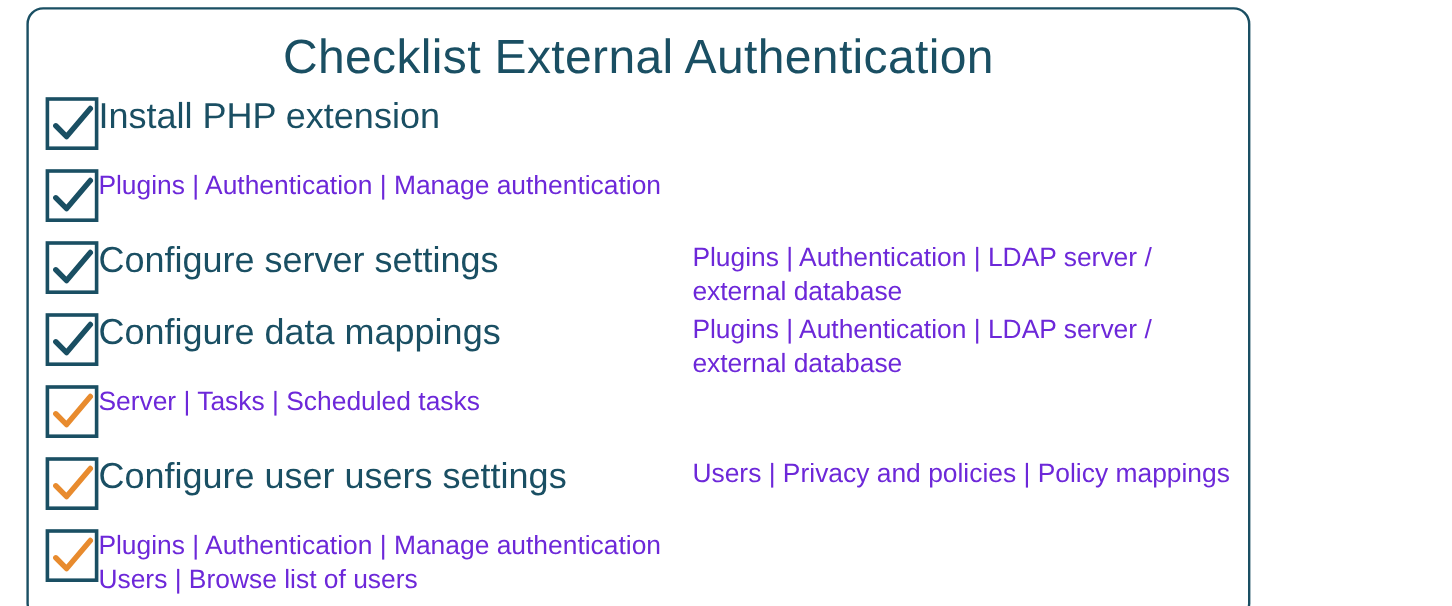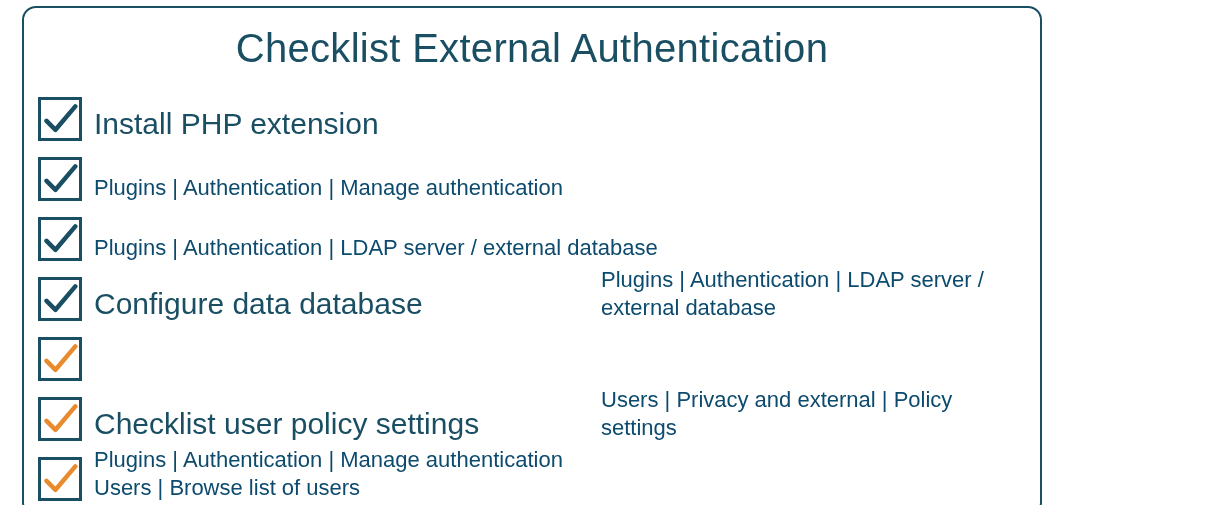--- a/index.html
+++ b/index.html
@@ -18,22 +18,21 @@
     .panel-title {
       text-align: center;
       font-size: 40px;
       font-weight: 400;
       color: #1a4f63;
       margin-bottom: 10px;
       letter-spacing: 0.3px;
     }
     .row {
       display: flex;
-      align-items: flex-end;
-      gap: 12px;
+      align-items: flex-start;
       min-height: 60px;
     }
     .checkbox {
       width: 44px;
       height: 44px;
       border: 3px solid #1a4f63;
       flex: 0 0 44px;
       display: flex;
       align-items: center;
       justify-content: center;
@@ -47,21 +46,21 @@
     .item-label {
       font-size: 30px;
       font-weight: 400;
       color: #1a4f63;
       flex: 0 0 495px;
       white-space: nowrap;
     }
     .item-path {
       font-size: 22px;
       font-weight: 400;
-      color: #0c4a6e;
+      color: #6d28d9;
       line-height: 1.25;
       white-space: pre-line;
     }
   </style>
 </head>
 <body>
 
 <div class="panel">
   <h1 class="panel-title">Checklist External Authentication</h1>
 
@@ -83,49 +82,51 @@
     </div>
     <div class="item-path">Plugins | Authentication | Manage authentication</div>
   </div>
 
   <div class="row">
     <div class="checkbox">
       <svg viewBox="0 0 40 40" fill="none">
           <path class="check-dark" d="M5 22 L15 32 L37 6" stroke-width="5" stroke-linecap="round" stroke-linejoin="round"></path>
         </svg>
     </div>
+    <div class="item-label">Configure server settings</div>
     <div class="item-path">Plugins | Authentication | LDAP server / external database</div>
   </div>
 
   <div class="row">
     <div class="checkbox">
       <svg viewBox="0 0 40 40" fill="none">
           <path class="check-dark" d="M5 22 L15 32 L37 6" stroke-width="5" stroke-linecap="round" stroke-linejoin="round"></path>
         </svg>
     </div>
-    <div class="item-label">Configure data database</div>
+    <div class="item-label">Configure data mappings</div>
     <div class="item-path">Plugins | Authentication | LDAP server / external database</div>
   </div>
 
   <div class="row">
     <div class="checkbox">
       <svg viewBox="0 0 40 40" fill="none">
           <path class="check-orange" d="M5 22 L15 32 L37 6" stroke-width="5" stroke-linecap="round" stroke-linejoin="round"></path>
         </svg>
     </div>
+    <div class="item-path">Server | Tasks | Scheduled tasks</div>
   </div>
 
   <div class="row">
     <div class="checkbox">
       <svg viewBox="0 0 40 40" fill="none">
           <path class="check-orange" d="M5 22 L15 32 L37 6" stroke-width="5" stroke-linecap="round" stroke-linejoin="round"></path>
         </svg>
     </div>
-    <div class="item-label">Checklist user policy settings</div>
-    <div class="item-path">Users | Privacy and external | Policy settings</div>
+    <div class="item-label">Configure user users settings</div>
+    <div class="item-path">Users | Privacy and policies | Policy mappings</div>
   </div>
 
   <div class="row">
     <div class="checkbox">
       <svg viewBox="0 0 40 40" fill="none">
           <path class="check-orange" d="M5 22 L15 32 L37 6" stroke-width="5" stroke-linecap="round" stroke-linejoin="round"></path>
         </svg>
     </div>
     <div class="item-path">Plugins | Authentication | Manage authentication
 Users | Browse list of users</div>

